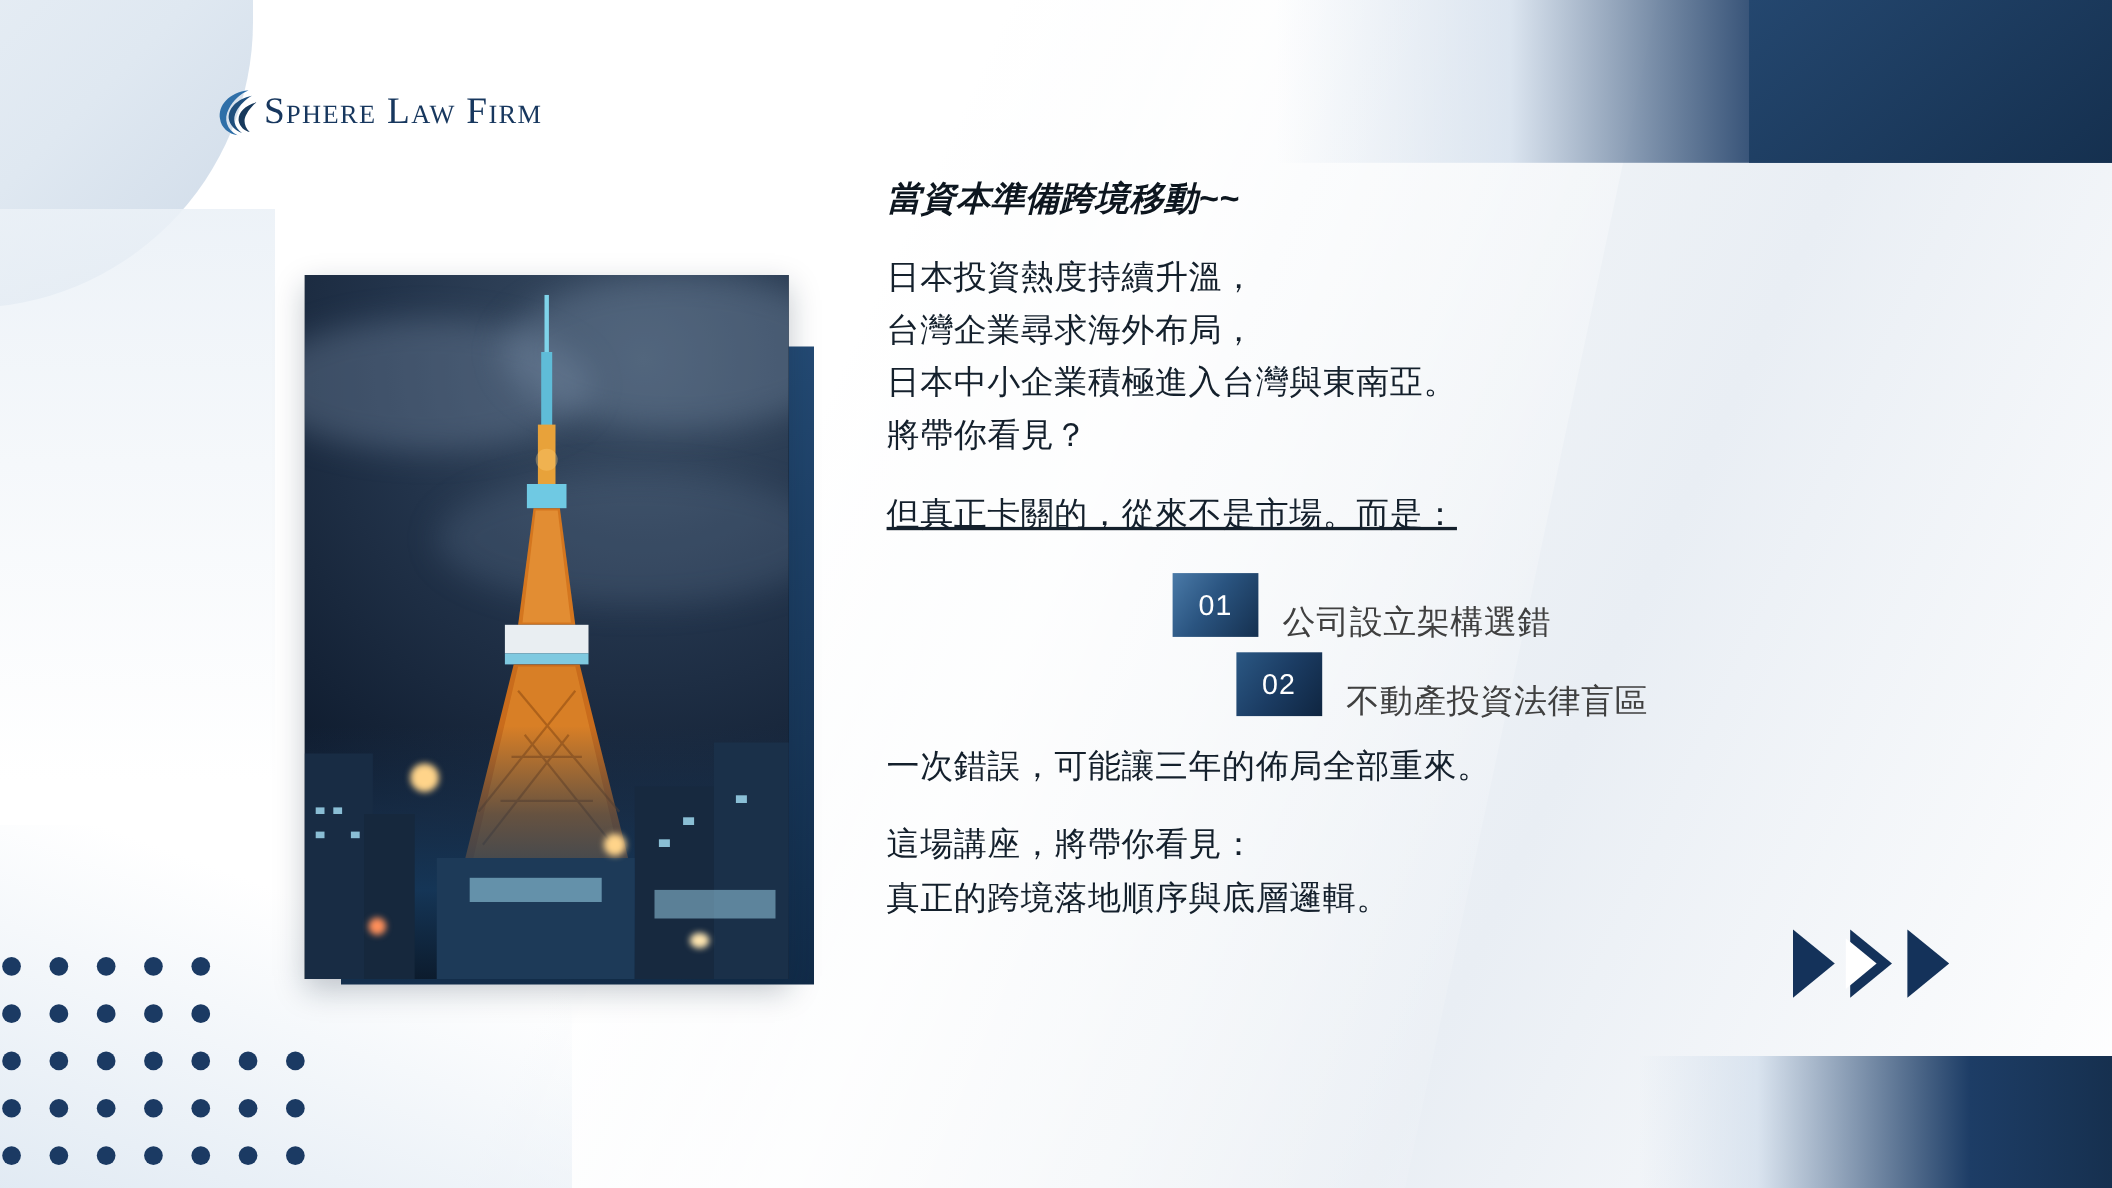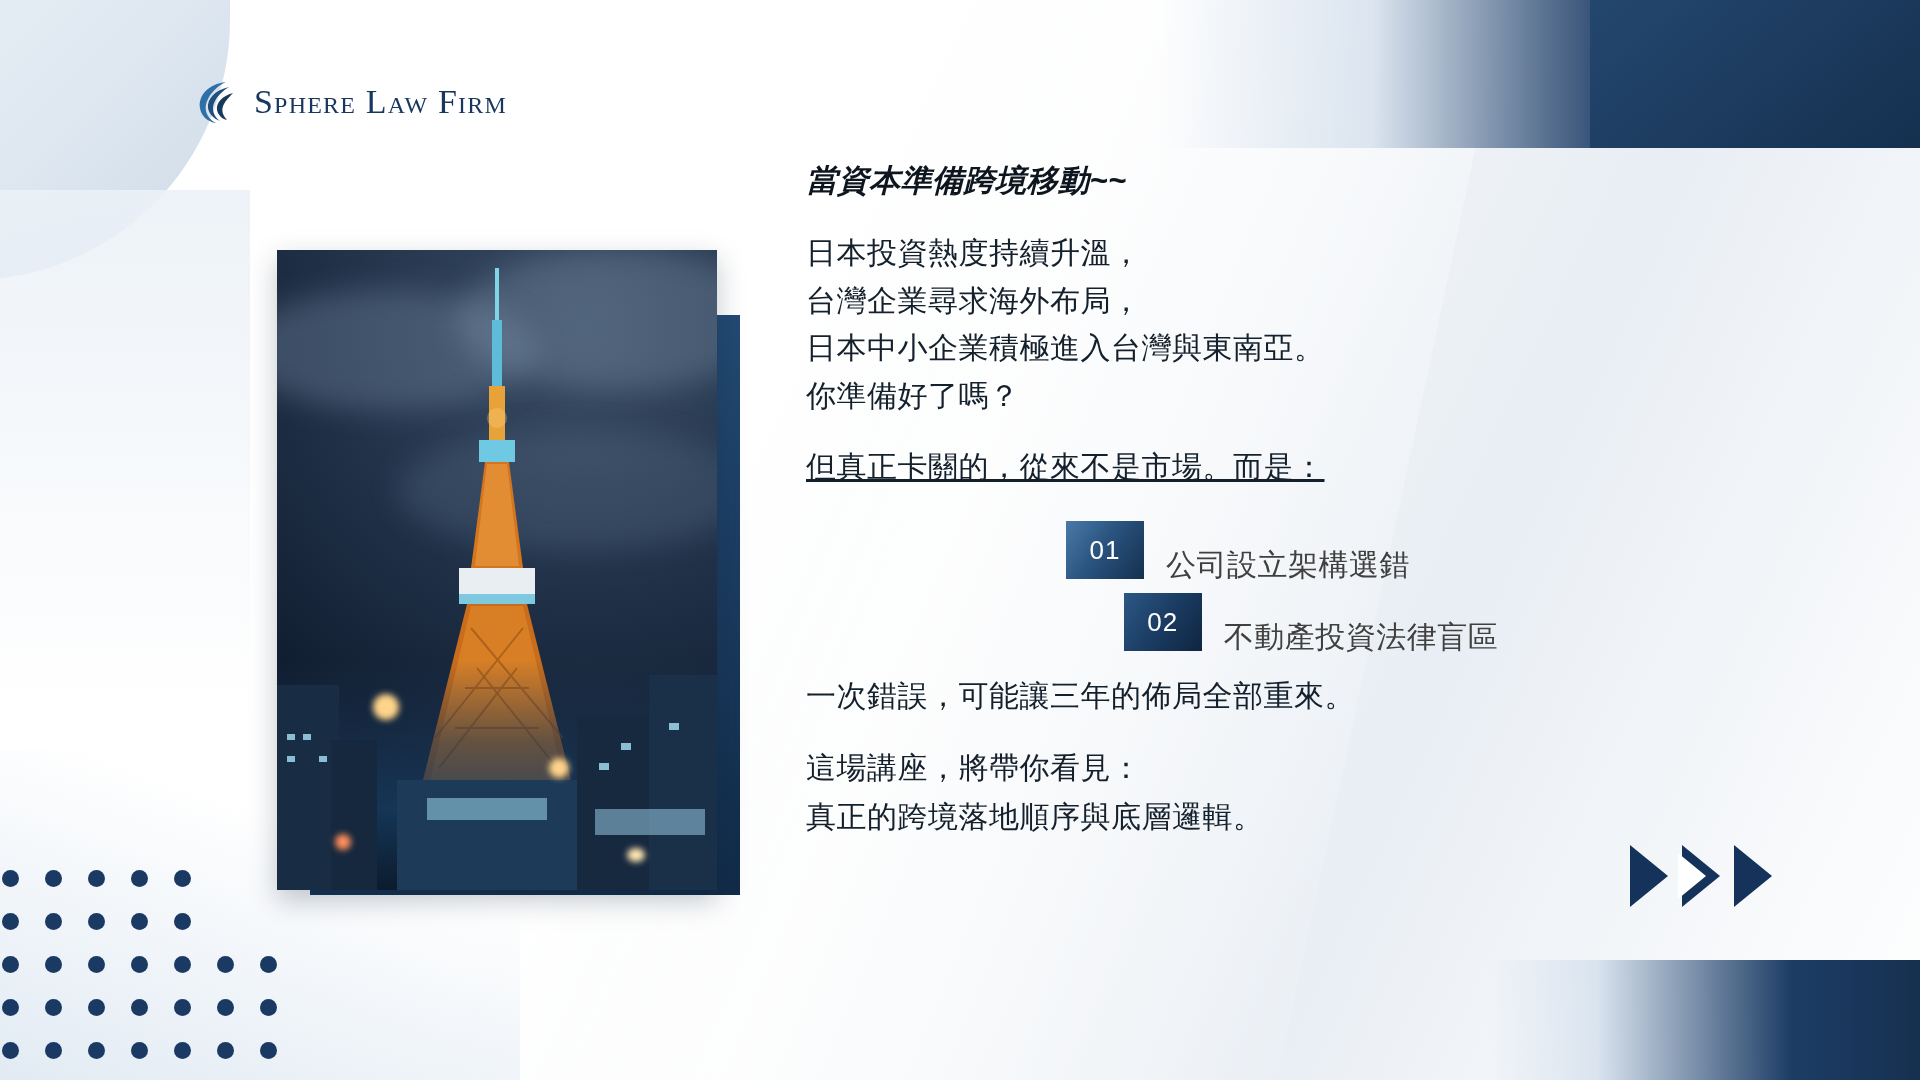--- a/index.html
+++ b/index.html
@@ -104,21 +104,20 @@
     background: #1b3a63;
   }
 
   
   .logo-wrap {
     position: absolute;
     left: 196px;
     top: 78px;
     display: flex;
     align-items: center;
-    gap: 14px;
   }
   .logo-mark {
     width: 44px;
     height: 48px;
     position: relative;
   }
   .logo-text {
     font-family: "Liberation Serif", serif;
     font-size: 34px;
     letter-spacing: 1.2px;
@@ -427,21 +426,21 @@
   </div>
 
   <div class="content">
 
     <div class="headline">當資本準備跨境移動~~</div>
 
     <div class="para">
       <div class="ln">日本投資熱度持續升溫，</div>
       <div class="ln">台灣企業尋求海外布局，</div>
       <div class="ln">日本中小企業積極進入台灣與東南亞。</div>
-      <div class="ln">你準備好了嗎？</div>
+      <div class="ln">將帶你看見？</div>
     </div>
 
     <div class="lead">但真正卡關的，從來不是市場。而是：</div>
 
     <div class="points">
       <div class="point-row">
         <div class="point p1">
           <div class="num-chip">01</div>
           <div class="point-label">公司設立架構選錯</div>
         </div>

